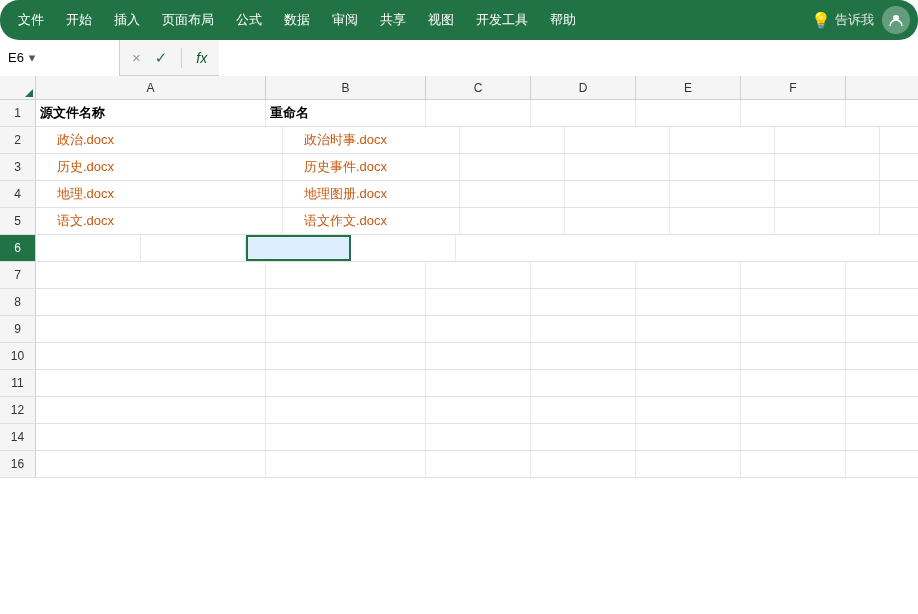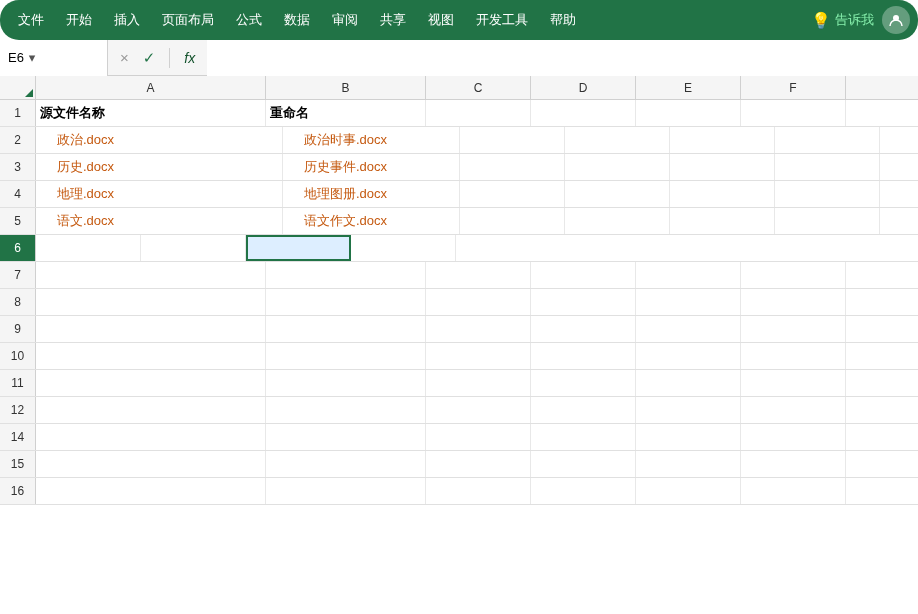--- a/index.html
+++ b/index.html
@@ -28,21 +28,21 @@
       display: flex;
       align-items: center;
       gap: 4px;
       color: #fff;
     }
     .lightbulb-icon {
       font-size: 16px;
       cursor: pointer;
     }
     .tell-me {
-      color: #86efac;
+      color: #e5e5e5;
       font-size: 13px;
       cursor: pointer;
     }
     .menu-account {
       width: 28px;
       height: 28px;
       background: rgba(255,255,255,0.3);
       border-radius: 50%;
       display: flex;
       align-items: center;
@@ -54,21 +54,21 @@
     
     .formula-bar {
       height: 36px;
       background: #f5f5f5;
       border-bottom: 1px solid #d0d0d0;
       display: flex;
       align-items: center;
       padding: 0;
     }
     .cell-ref-box {
-      width: 108px;
+      width: 120px;
       height: 36px;
       border-right: 1px solid #d0d0d0;
       display: flex;
       align-items: center;
       padding: 16px 8px;
       font-size: 13px;
       background: #fff;
     }
     .cell-ref-dropdown {
       width: 16px;
@@ -380,29 +380,20 @@
       <div class="grid-row">
         <div class="row-num">14</div>
         <div class="cell col-a"></div>
         <div class="cell col-b"></div>
         <div class="cell col-c"></div>
         <div class="cell col-d"></div>
         <div class="cell col-e"></div>
         <div class="cell col-f"></div>
       </div>
       <div class="grid-row">
-        <div class="row-num">15</div>
-        <div class="cell col-a"></div>
-        <div class="cell col-b"></div>
-        <div class="cell col-c"></div>
-        <div class="cell col-d"></div>
-        <div class="cell col-e"></div>
-        <div class="cell col-f"></div>
-      </div>
-      <div class="grid-row">
         <div class="row-num">16</div>
         <div class="cell col-a"></div>
         <div class="cell col-b"></div>
         <div class="cell col-c"></div>
         <div class="cell col-d"></div>
         <div class="cell col-e"></div>
         <div class="cell col-f"></div>
       </div>
     </div>
 </div>

